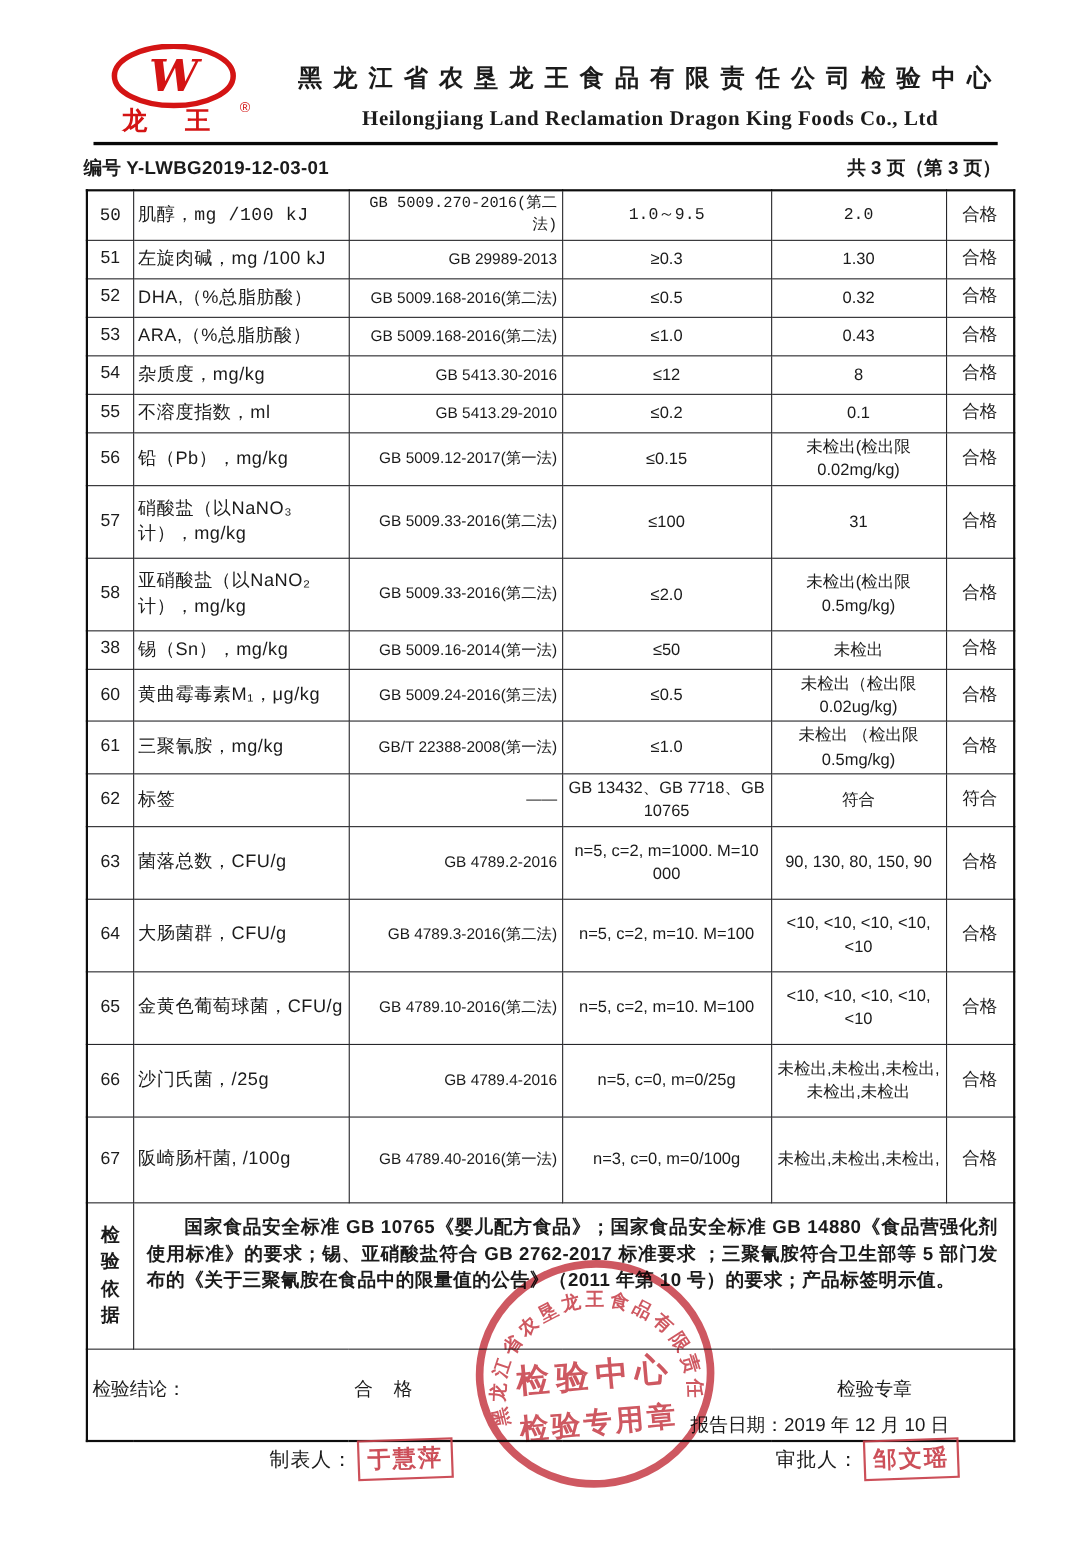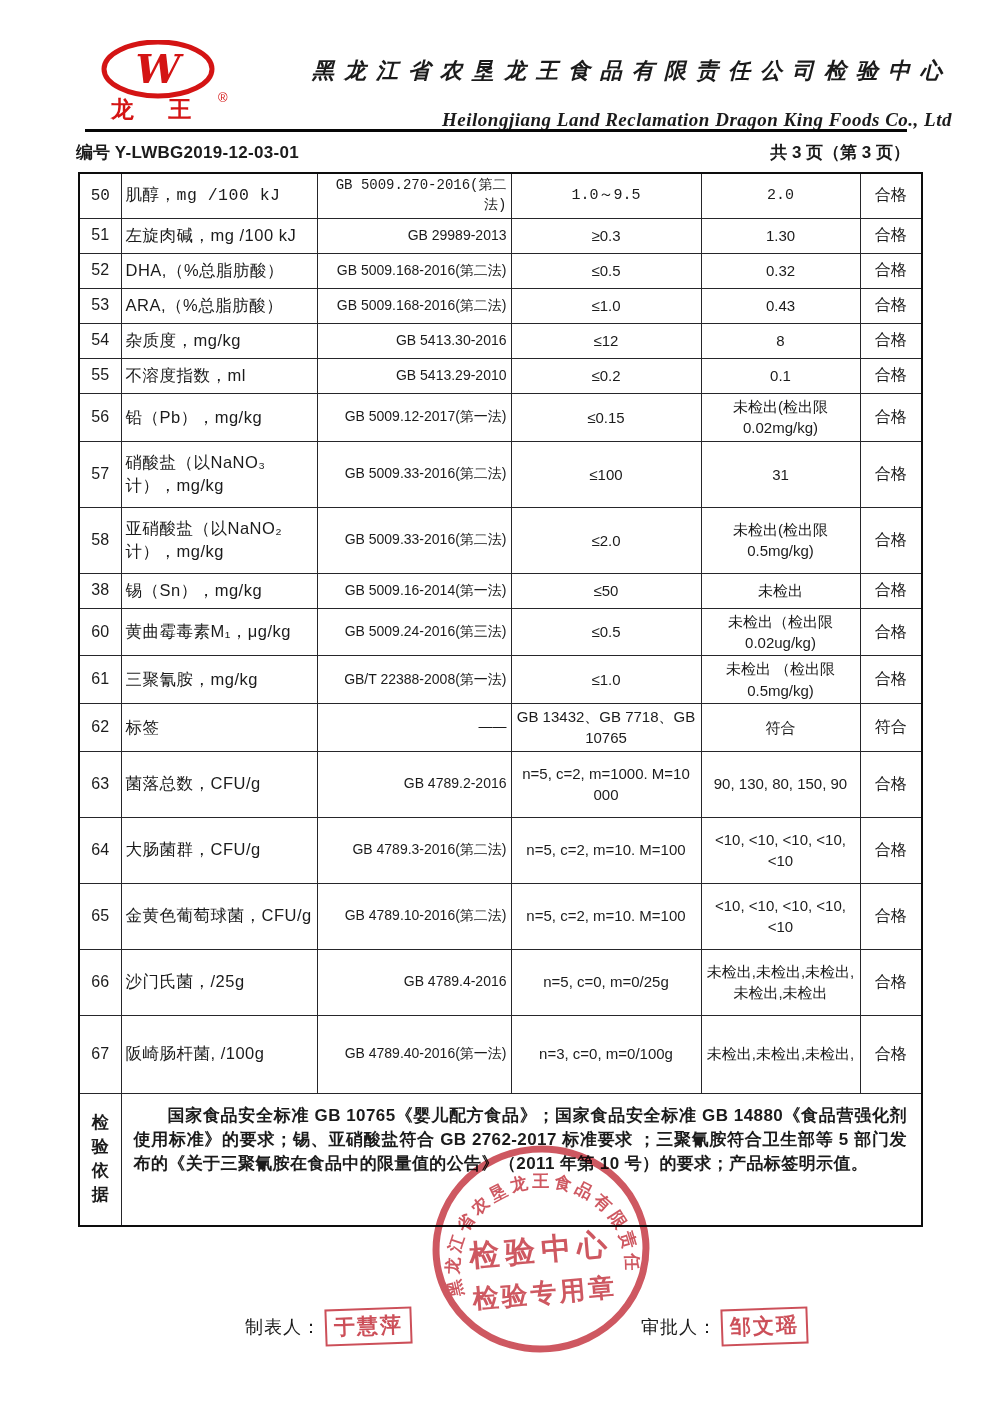--- a/index.html
+++ b/index.html
@@ -4,23 +4,23 @@
 <style>
   * { margin:0; padding:0; box-sizing:border-box; }
   html,body { background:#e8e8e8; }
   .page {
     position:relative; width:992px; height:1403px; margin:0 auto;
     background:#ffffff; overflow:hidden;
     font-family:"Liberation Sans","DejaVu Sans",sans-serif; color:#1b1b1b;
   }
   
   .logo { position:absolute; left:96px; top:40px; }
-  .titles { position:absolute; left:230px; right:40px; top:56px; text-align:right;font-style:italic; }
+  .titles { position:absolute; left:230px; right:40px; top:56px; text-align:center; }
   .title-cn { font-size:22px; font-weight:bold; letter-spacing:10px; white-space:nowrap; }
-  .title-en { margin-top:23px; font-size:19px; font-weight:bold; letter-spacing:.5px;
+  .title-en { margin-top:12px; font-size:19px; font-weight:bold; letter-spacing:.5px;
               font-family:"Liberation Serif","DejaVu Serif",serif; white-space:nowrap; }
   .header-rule { position:absolute; left:85px; right:85px; top:129px; height:3px; background:#070707; }
   .doc-line { position:absolute; left:76px; right:82px; top:141px; display:flex;
               justify-content:space-between; font-size:17px; font-weight:bold; }
   .doc-line .num { letter-spacing:.3px; }
   
   table.results { position:absolute; left:78px; top:172px; width:843px;
                   border-collapse:collapse; table-layout:fixed;
                   border:2.5px solid #0d0d0d; }
   table.results td { border:1px solid #26262a; line-height:1.42; vertical-align:middle;
@@ -43,21 +43,21 @@
   .concl-cell { position:relative; padding:0 !important; }
   .concl-cell span { position:absolute; font-size:17px; white-space:pre; }
   .concl-label { left:4px;  top:24px; }
   .concl-value { left:242px; top:24px; }
   .seal-label  { right:92px; top:24px; }
   .report-date { right:58px; top:57px; }
   
   .signatures { position:absolute; left:78px; right:72px; top:1308px; display:flex; align-items:center; }
   .sig-group { display:flex; align-items:center; }
   .sig-group.left  { margin-left:167px; }
-  .sig-group.right { margin-left:auto; margin-right:112px; }
+  .sig-group.right { margin-left:auto; margin-right:48px; }
   .sig-label { font-size:18px; letter-spacing:1px; }
   .name-stamp { border:2.5px solid #c8414b; color:#c8414b; font-size:21px; font-weight:bold;
                 padding:2px 7px 3px; margin-left:4px; letter-spacing:2px;
                 transform:rotate(-2deg); opacity:.92; }
   
   .stamp { position:absolute; left:428px; top:1140px; width:226px; height:218px;
            mix-blend-mode:multiply; opacity:.88; transform:rotate(-5deg); pointer-events:none; }
 </style>
 </head>
 <body>
@@ -241,20 +241,28 @@
       <td class="c-concl">合格</td>
     </tr>
       </tbody>
     <tbody>
       <tr class="basis-row">
         <td class="basis-label">检 验 依 据</td>
         <td class="basis-cell" colspan="5">
           <span class="txt">国家食品安全标准 GB 10765《婴儿配方食品》；国家食品安全标准 GB 14880《食品营强化剂使用标准》的要求；锡、亚硝酸盐符合 GB 2762-2017 标准要求 ；三聚氰胺符合卫生部等 5 部门发布的《关于三聚氰胺在食品中的限量值的公告》（2011 年第 10 号）的要求；产品标签明示值。</span>
         </td>
       </tr>
+      <tr class="concl-row">
+        <td class="concl-cell" colspan="6">
+          <span class="concl-label">检验结论：</span>
+          <span class="concl-value">合    格</span>
+          <span class="seal-label">检验专章</span>
+          <span class="report-date">报告日期：2019 年 12 月 10 日</span>
+        </td>
+      </tr>
     </tbody>
   </table>
 
   <svg class="stamp" viewBox="0 0 226 218">
     <ellipse cx="113" cy="109" rx="105" ry="100" fill="none" stroke="#c8414b" stroke-width="7"></ellipse>
     <path id="ringpath" d="M 32 148 A 84 80 0 1 1 194 148" fill="none"></path>
     <text font-size="17" fill="#c8414b" letter-spacing="4" font-weight="bold">
       <textPath href="#ringpath">黑龙江省农垦龙王食品有限责任公司</textPath>
     </text>
     <text x="113" y="120" text-anchor="middle" font-size="30" font-weight="bold" letter-spacing="6" fill="#c8414b">检验中心</text>

